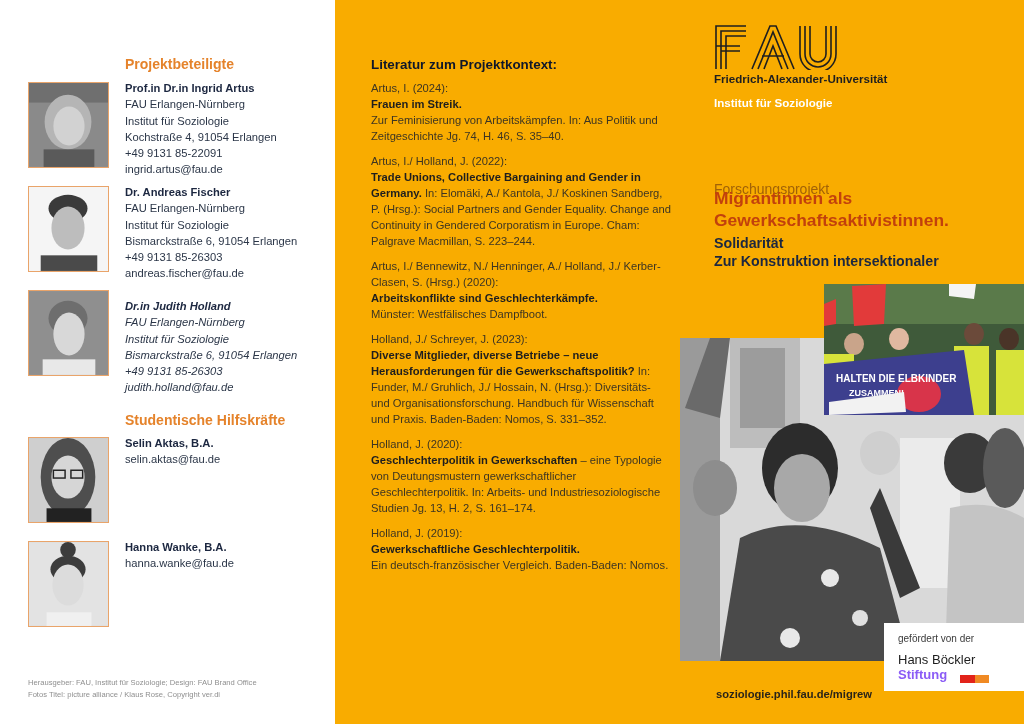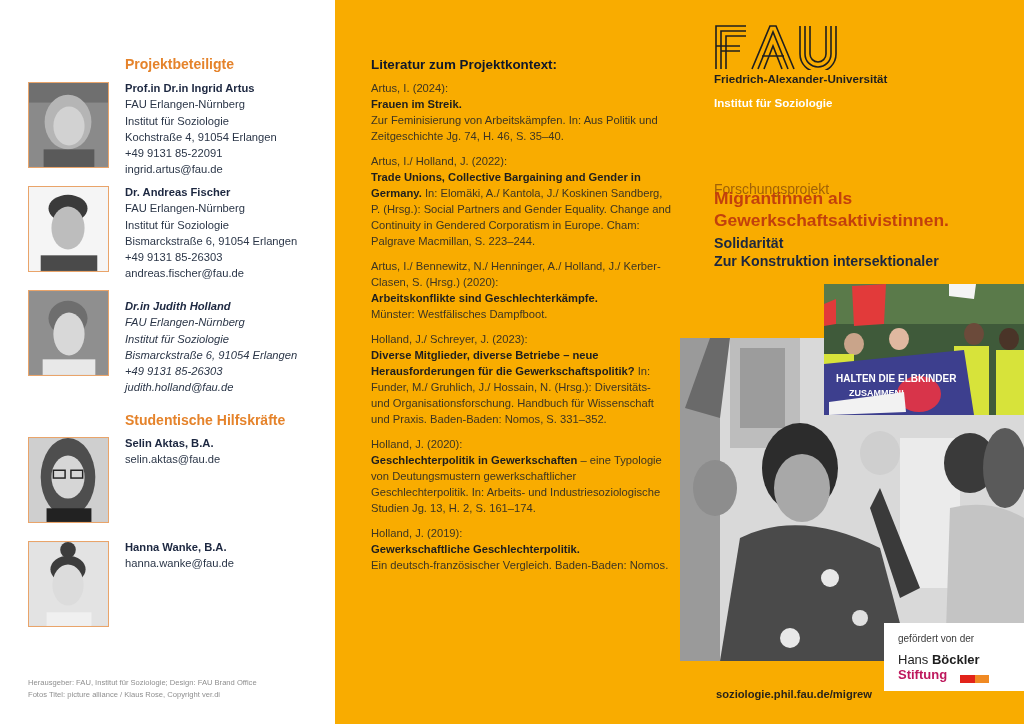--- a/index.html
+++ b/index.html
@@ -31,22 +31,22 @@
   .proj-title { position: absolute; left: 714px; top: 187px; font-size: 17.4px; line-height: 22px; font-weight: bold; color: #c2410c; }
   .proj-subtitle { position: absolute; left: 714px; top: 235px; font-size: 14.2px; line-height: 17.5px; font-weight: bold; color: #1c2740; }
 
   .photo-color { position: absolute; left: 824px; top: 284px; width: 200px; height: 131px; overflow: hidden; }
   .photo-bw { position: absolute; left: 680px; top: 338px; width: 344px; height: 323px; overflow: hidden; }
   .photo-color svg, .photo-bw svg { width: 100%; height: 100%; display: block; }
 
   .sponsor-box { position: absolute; left: 884px; top: 623px; width: 140px; height: 68px; background: #ffffff; }
   .sponsor-label { position: absolute; left: 14px; top: 10px; font-size: 10px; color: #3a3a3a; }
   .sponsor-name1 { position: absolute; left: 14px; top: 29px; font-size: 13px; color: #1e1e1e; }
-  .sponsor-name1 b { font-weight: bold; }
-  .sponsor-name2 { position: absolute; left: 14px; top: 44px; font-size: 13px; font-weight: bold; color: #be185d; }
+  .sponsor-name1 b { font-weight: normal; }
+  .sponsor-name2 { position: absolute; left: 14px; top: 44px; font-size: 13px; font-weight: bold; color: #8b5cf6; }
   .sponsor-bar-red { position: absolute; left: 76px; top: 52px; width: 15px; height: 8px; background: #e2231a; }
   .sponsor-bar-orange { position: absolute; left: 91px; top: 52px; width: 14px; height: 8px; background: #f08a24; }
 
   .project-url { position: absolute; left: 716px; top: 688px; font-size: 11.2px; font-weight: bold; color: #2a2418; }
 </style>
 </head>
 <body>
 
 <div class="panel-left"></div>
 

